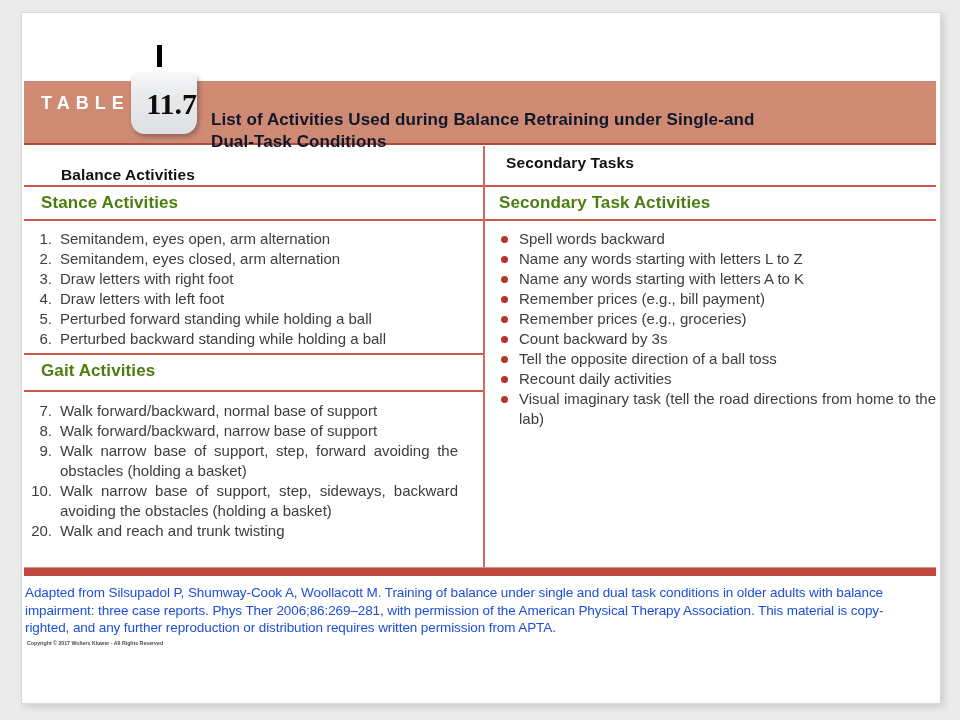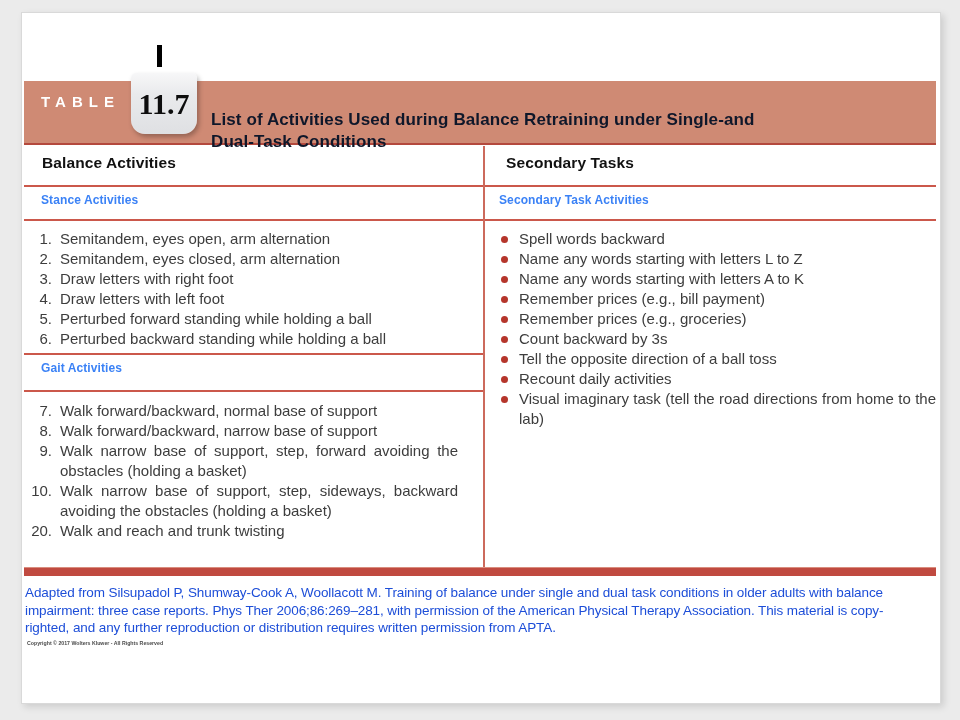--- a/index.html
+++ b/index.html
@@ -9,39 +9,39 @@
     background:#ffffff; border:1px solid #d9d9d9;
     box-shadow:3px 3px 7px rgba(0,0,0,0.13);
   }
   .cursor-mark { position:absolute; left:135px; top:32px; width:5px; height:22px; background:#000; }
   .band {
     position:absolute; left:2px; right:4px; top:68px; height:64px;
     background:#cf8a74; border-bottom:2px solid #b4493d; z-index:1;
   }
   .table-label {
     position:absolute; left:17px; top:12px; color:#ffffff;
-    font-size:15px; font-weight:bold; letter-spacing:6px;
+    font-size:18px; font-weight:bold; letter-spacing:6px;
   }
   .band-title {
     position:absolute; left:187px; top:9px; color:#0f172a;
     font-size:17px; font-weight:bold; line-height:22px; letter-spacing:0.1px;margin-top:19px;
   }
   .badge {
     position:absolute; left:109px; top:60px; width:66px; height:61px;
     background:linear-gradient(180deg,#f7f7f8 0%,#e9eaec 35%,#dfe0e3 100%);
     border-radius:5px 5px 14px 14px;
     box-shadow:2px 3px 5px rgba(0,0,0,0.28);
-    display:flex; align-items:center; justify-content:center;
+    display:flex; align-items:center; justify-content:flex-end;
     font-family:"Liberation Serif",serif; font-weight:bold; font-size:30px; color:#0d0d0d;
     z-index:2;
   }
   .col-header { position:absolute; top:141px; font-size:15.5px; font-weight:bold; color:#111; letter-spacing:0.1px; }
-  .col-header.left  { left:20px; }
+  .col-header.left  { left:39px;margin-top:12px; }
   .col-header.right { left:484px; }
-  .red-heading { position:absolute; font-size:12px; font-weight:bold; color:#3b82f6; letter-spacing:0.1px; }
+  .red-heading { position:absolute; font-size:17px; font-weight:bold; color:#4d7c0f; letter-spacing:0.1px; }
   .hline { position:absolute; height:2px; background:#cb584b; }
   .hline.full { left:2px; right:4px; }
   .hline.leftcol { left:2px; width:459px; }
   .vline { position:absolute; left:461px; top:133px; width:2px; height:421px; background:#cc6a5c; }
   .list { position:absolute; color:#3d3d3d; font-size:15px; line-height:20px; }
   .list.numbered { left:8px; width:428px; }
   .list.bullets  { left:477px; width:437px; }
   .li { display:flex; align-items:flex-start; }
   .num { width:30px; text-align:right; padding-right:8px; flex:none; }
   .txt { flex:1; text-align:justify; }

